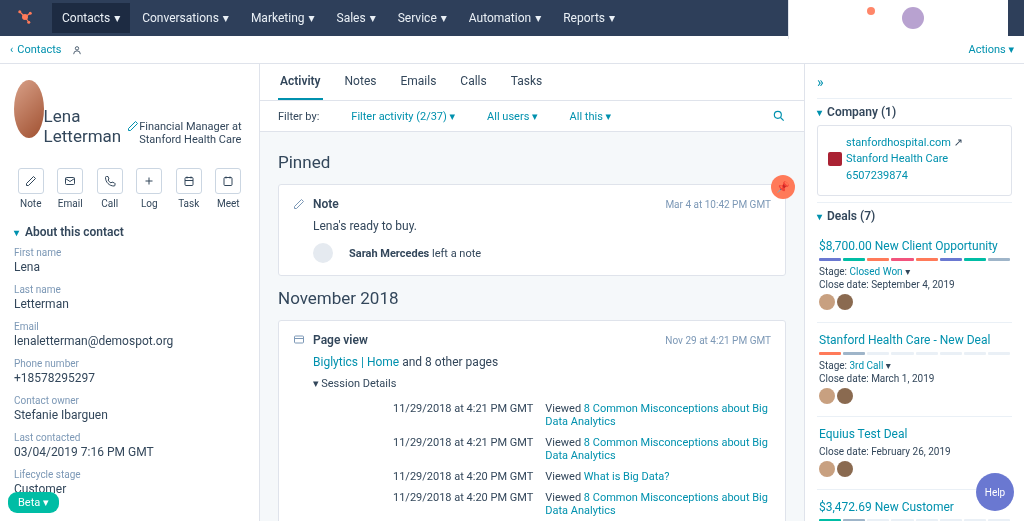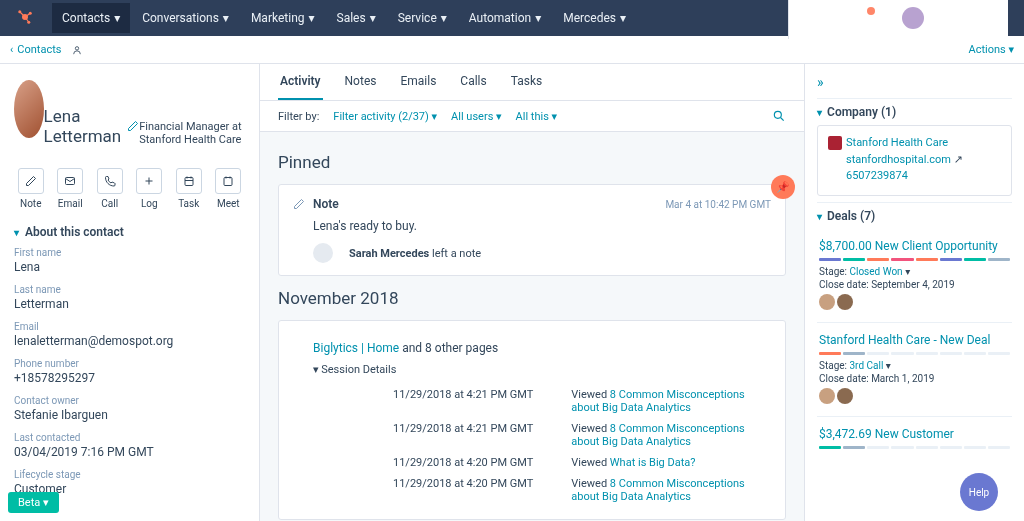--- a/index.html
+++ b/index.html
@@ -30,45 +30,45 @@
 .profile .title{font-size:11px;color:#33475b;margin-top:4px}
 .qactions{display:flex;justify-content:center;gap:6px;margin:10px 0 16px}
 .qactions .qa{display:flex;flex-direction:column;align-items:center;gap:4px;cursor:pointer;width:34px}
 .qactions .qa .qaic{width:26px;height:26px;border:1px solid #cbd6e2;border-radius:3px;display:flex;align-items:center;justify-content:center;color:#33475b}
 .qactions .qa .qalbl{font-size:10px;color:#33475b}
 .section-hd{display:flex;align-items:center;gap:6px;font-size:12px;font-weight:600;color:#33475b;margin:8px 0;cursor:pointer}
 .section-hd .chev{color:#0091ae;font-size:10px}
 .field{margin:6px 0 10px}
 .field .flbl{font-size:10px;color:#7c98b6;margin-bottom:2px}
 .field .fval{font-size:12px;color:#33475b}
-.beta{position:fixed;left:8px;bottom:8px;background:#00bda5;color:#fff;font-size:11px;padding:4px 10px;border-radius:3px;cursor:pointer}
+.beta{position:fixed;left:8px;bottom:8px;background:#00bda5;color:#fff;font-size:11px;padding:4px 10px;border-radius:9px;cursor:pointer}
 .center{flex:1;overflow-y:auto;padding:0}
 .center::-webkit-scrollbar{width:6px}.center::-webkit-scrollbar-thumb{background:#cbd6e2;border-radius:3px}
 .tabs{display:flex;gap:20px;padding:0 18px;border-bottom:1px solid #dfe3eb;background:#fff}
 .tabs .tab{padding:10px 2px;font-size:12px;color:#33475b;cursor:pointer;border-bottom:2px solid transparent}
 .tabs .tab.active{border-bottom-color:#0091ae;font-weight:600}
-.filterbar{background:#fff;padding:8px 18px;border-bottom:1px solid #dfe3eb;display:flex;align-items:center;gap:14px;font-size:11px}
+.filterbar{background:#fff;padding:8px 18px;border-bottom:1px solid #dfe3eb;display:flex;align-items:center;gap:32px;font-size:11px}
 .filterbar .flt{color:#0091ae;cursor:pointer}
 .filterbar .sp{flex:1}
 .feed{padding:14px 18px}
 .feed h2{font-size:17px;font-weight:400;color:#33475b;margin:6px 0 12px}
 .card{background:#fff;border:1px solid #dfe3eb;border-radius:3px;padding:12px 14px;margin-bottom:12px;position:relative}
 .card .chd{display:flex;align-items:center;gap:8px;font-size:12px}
 .card .chd .ic{color:#7c98b6}
 .card .chd .ttl{font-weight:600}
 .card .chd .sp{flex:1}
 .card .chd .ts{font-size:10px;color:#7c98b6}
 .card .body{margin-top:8px;font-size:12px;padding-left:20px}
 .card .body .sub{margin-top:10px;display:flex;align-items:center;gap:16px;color:#33475b;font-size:11px}
 .card .body .sub .mava{width:20px;height:20px;border-radius:50%;background:#e5eaf0}
 .pin{position:absolute;right:-10px;top:-10px;background:#ff7a59;width:24px;height:24px;border-radius:50%;display:flex;align-items:center;justify-content:center;color:#fff;font-size:11px}
 .pv-link{color:#0091ae;cursor:pointer}
 .sess{margin-top:8px;color:#33475b;font-size:11px;cursor:pointer}
 .sess-rows{margin-top:8px;font-size:11px}
-.sess-row{display:flex;gap:38px;padding:4px 0 4px 80px}
+.sess-row{display:flex;gap:12px;padding:4px 0 4px 80px}
 .sess-row .t{color:#33475b;white-space:nowrap}
 .sess-row .d{color:#33475b}
 .right{width:220px;background:#fff;border-left:1px solid #dfe3eb;overflow-y:auto;padding:10px 12px}
 .right::-webkit-scrollbar{width:6px}.right::-webkit-scrollbar-thumb{background:#cbd6e2;border-radius:3px}
 .collapse{color:#0091ae;cursor:pointer;font-size:14px;margin-bottom:8px}
 .rsec-hd{display:flex;align-items:center;gap:5px;font-size:12px;font-weight:600;color:#33475b;padding:6px 0;cursor:pointer;border-top:1px solid #eaf0f6;margin-top:6px}
 .rsec-hd:first-of-type{border-top:none}
 .rsec-hd .chev{color:#0091ae;font-size:10px}
 .co-card{border:1px solid #dfe3eb;border-radius:3px;padding:10px;font-size:11px}
 .co-card .ln{margin-bottom:3px}
@@ -77,21 +77,21 @@
 .deal{padding:10px 2px 12px;border-bottom:1px solid #eaf0f6}
 .deal:last-child{border-bottom:none}
 .deal .dname{color:#0091ae;font-size:12px;cursor:pointer;margin-bottom:5px;display:block}
 .deal .bar{height:3px;display:flex;gap:2px;margin:5px 0}
 .deal .bar span{flex:1;background:#eaf0f6;border-radius:1px}
 .deal .bar span.f1{background:#6a78d1}.deal .bar span.f2{background:#00bda5}.deal .bar span.f3{background:#ff7a59}.deal .bar span.f4{background:#f2547d}.deal .bar span.f5{background:#9fb5c9}
 .deal .meta{font-size:10px;color:#33475b;margin:2px 0}
 .deal .meta .stg{color:#0091ae}
 .deal .avas{display:flex;gap:2px;margin-top:4px}
 .deal .avas .a{width:16px;height:16px;border-radius:50%;background:#c8a080}
-.help{position:fixed;right:26px;bottom:10px;background:#6a78d1;color:#fff;width:38px;height:38px;border-radius:50%;display:flex;align-items:center;justify-content:center;font-size:10px;cursor:pointer}
+.help{position:fixed;right:10px;bottom:10px;background:#6a78d1;color:#fff;width:38px;height:38px;border-radius:50%;display:flex;align-items:center;justify-content:center;font-size:10px;cursor:pointer}
 svg{display:block}
 </style>
 </head>
 <body>
 
 <div class="topnav">
   <span class="logo">
     <svg width="18" height="18" viewBox="0 0 24 24" fill="currentColor">
         <circle cx="12" cy="12" r="4"></circle>
         <circle cx="5" cy="5" r="2"></circle>
@@ -119,21 +119,21 @@
       </div>
     <div class="ni">
         <span>Service</span> 
         <span>▾</span>
       </div>
     <div class="ni">
         <span>Automation</span> 
         <span>▾</span>
       </div>
     <div class="ni">
-        <span>Mercedes</span> 
+        <span>Reports</span> 
         <span>▾</span>
       </div>
   </div>
   <div class="spacer"></div>
   <div class="right">
     <span class="ic">
         <svg width="14" height="14" viewBox="0 0 24 24" fill="none" stroke="#fff" stroke-width="2">
           <circle cx="10" cy="10" r="6"></circle>
           <path d="M20 20l-5-5"></path>
         </svg>
@@ -310,20 +310,31 @@
           <div>Lena's ready to buy.</div>
           <div class="sub">
               <span class="mava"></span>
               <span><b>Sarah Mercedes</b> <span>left a note</span></span>
             </div>
         </div>
       </div>
 
       <h2>November 2018</h2>
       <div class="card">
+        <div class="chd">
+          <span class="ic">
+              <svg width="12" height="12" viewBox="0 0 24 24" fill="none" stroke="currentColor" stroke-width="2">
+                <rect x="3" y="4" width="18" height="14" rx="2"></rect>
+                <path d="M3 9h18"></path>
+              </svg>
+            </span>
+          <span class="ttl">Page view</span>
+          <span class="sp"></span>
+          <span class="ts">Nov 29 at 4:21 PM GMT</span>
+        </div>
         <div class="body">
           <div><a class="pv-link">Biglytics | Home</a><span> and 8 other pages</span></div>
           <div class="sess">▾ <span>Session Details</span></div>
           <div class="sess-rows" id="sess-rows">
               <div class="sess-row">
                 <span class="t">11/29/2018 at 4:21 PM GMT</span>
                 <span class="d">Viewed <a class="pv-link">8 Common Misconceptions about Big Data Analytics</a></span>
               </div>
               <div class="sess-row">
                 <span class="t">11/29/2018 at 4:21 PM GMT</span>
@@ -345,22 +356,22 @@
     </div>
   </div>
 
   <div class="right">
     <div class="collapse">»</div>
     <div class="rsec-hd">
         <span class="chev">▾</span>
         <span>Company (1)</span>
       </div>
     <div class="co-card">
+      <div class="ln" style="padding-left:18px"><a>stanfordhospital.com</a> <span>↗</span></div>
       <div class="ln"><span class="co-ic"></span><a>Stanford Health Care</a></div>
-      <div class="ln" style="padding-left:18px"><a>stanfordhospital.com</a> <span>↗</span></div>
       <div class="ln" style="padding-left:18px"><a>6507239874</a></div>
     </div>
     <div class="rsec-hd">
         <span class="chev">▾</span>
         <span>Deals (7)</span>
       </div>
     <div id="deals">
         <div class="deal">
           <a class="dname">$8,700.00 New Client Opportunity</a>
     <div class="bar">
@@ -393,20 +404,29 @@
             <span class=""></span>
           </div>
     <div class="meta">Stage: <span class="stg">3rd Call</span> ▾</div>
     <div class="meta">Close date: March 1, 2019</div>
     <div class="avas">
             <span class="a"></span>
             <span class="a" style="background:#8a6a50"></span>
           </div>
         </div>
         <div class="deal">
+          <a class="dname">Equius Test Deal</a>
+
+    <div class="meta">Close date: February 26, 2019</div>
+    <div class="avas">
+            <span class="a"></span>
+            <span class="a" style="background:#8a6a50"></span>
+          </div>
+        </div>
+        <div class="deal">
           <a class="dname">$3,472.69 New Customer</a>
     <div class="bar">
             <span class="f2"></span>
             <span class="f5"></span>
             <span class=""></span>
             <span class=""></span>
             <span class=""></span>
             <span class=""></span>
             <span class=""></span>
             <span class=""></span>

